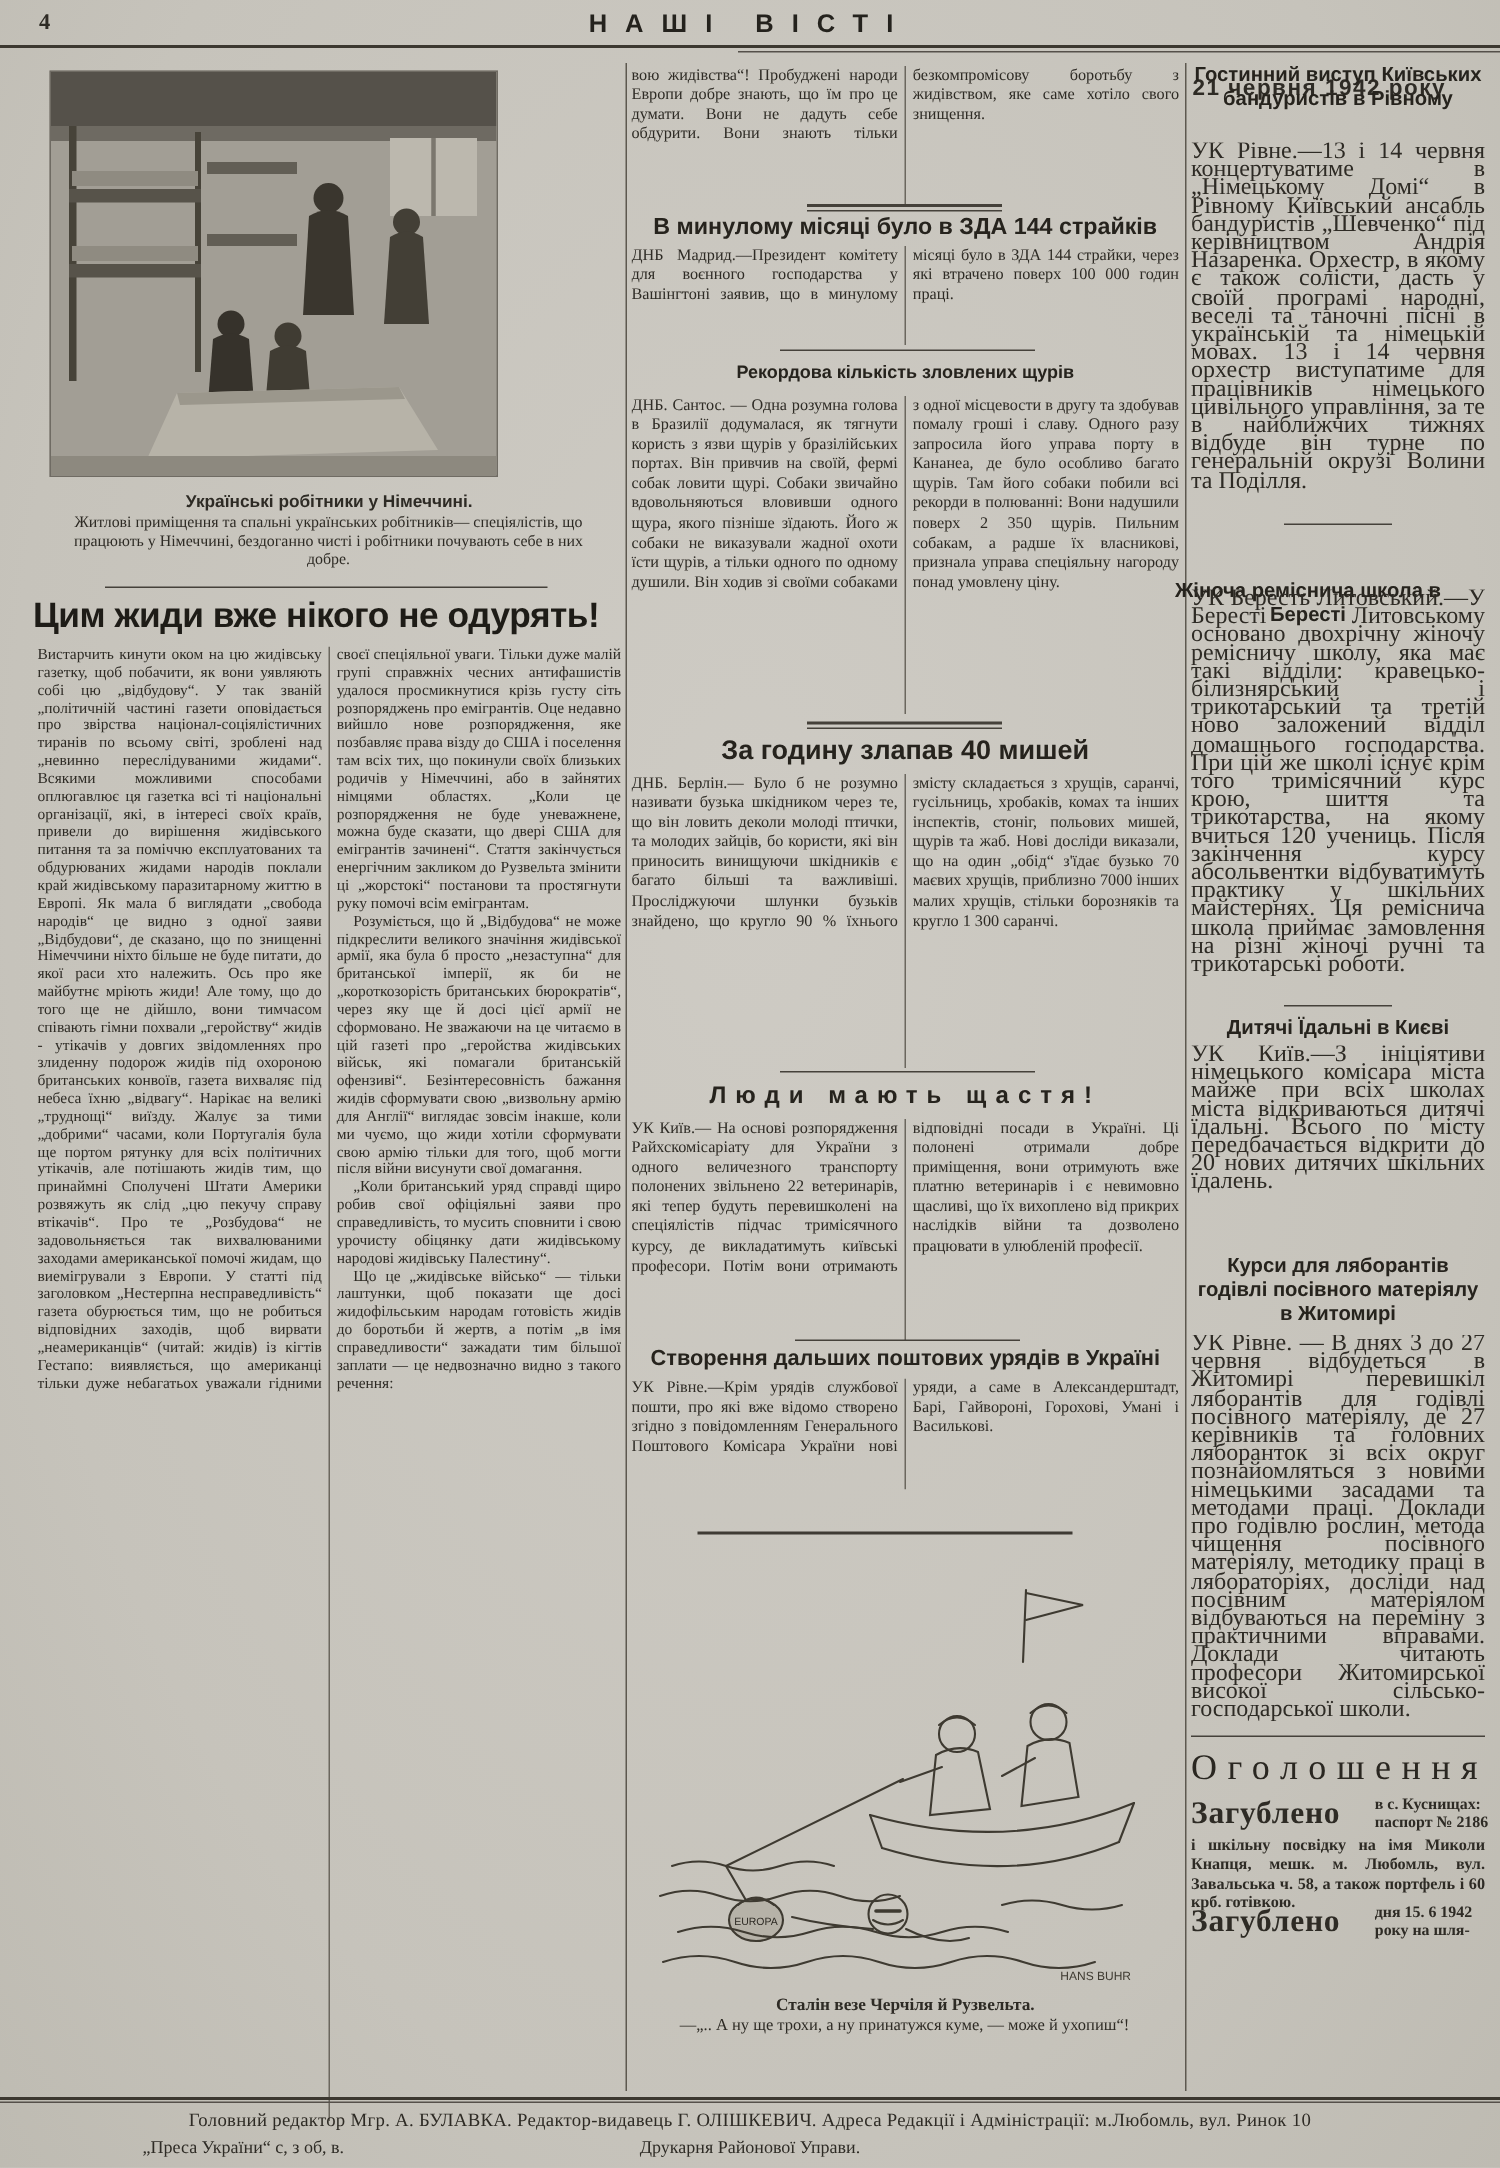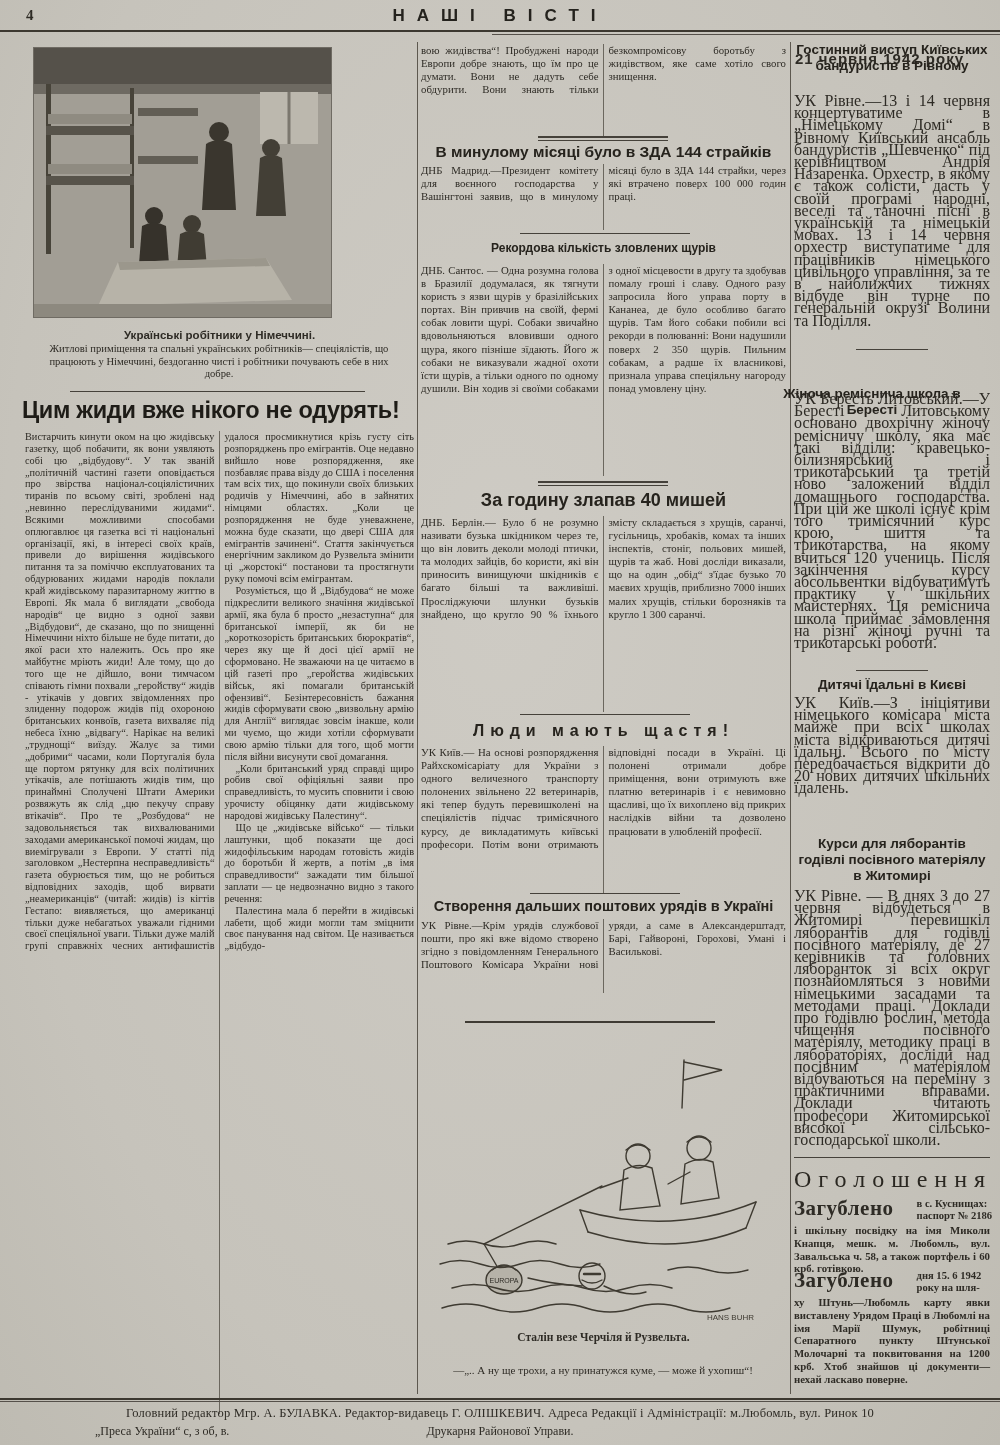--- a/index.html
+++ b/index.html
@@ -55,21 +55,21 @@
   .righttext { font-size:16px; line-height:12.2px; }
   .ann-title { font-size:24px; letter-spacing:7px; text-align:center; color:#2a2721; }
   .ad-head { display:flex; gap:23px; align-items:flex-start; }
   .ad-lead { font-size:21px; font-weight:bold; line-height:21px; letter-spacing:0.5px; }
   .ad-side { font-size:10.6px; line-height:12px; font-weight:bold; padding-top:0; }
   .ad-side div { white-space:nowrap; }
   .ad-body { font-size:10.8px; line-height:12.8px; text-align:justify; margin-top:2px; font-weight:bold; }
 
   
   .cart-cap1 { left:421px; top:1331px; width:365px; text-align:center; font-weight:bold; font-size:11.5px; }
-  .cart-cap2 { left:408px; top:1344px; width:390px; text-align:center; font-size:11px; line-height:12.5px;margin-top:20px; }
+  .cart-cap2 { left:408px; top:1344px; width:390px; text-align:center; font-size:11px; line-height:12.5px; }
 
   
   .foot-rule  { left:0; top:1398px; width:1000px; border-top:2px solid #3c3830; }
   .foot-rule2 { left:0; top:1401px; width:1000px; border-top:1px solid #55504a; }
   .foot1 { left:0; top:1406px; width:1000px; text-align:center; font-size:12.5px; letter-spacing:0.2px; }
   .foot2l { left:95px; top:1424px; font-size:12px; }
   .foot2r { left:0; top:1424px; width:1000px; text-align:center; font-size:12px; }
 </style>
 </head>
 <body>
@@ -121,21 +121,20 @@
 <div class="abs cap-title sans">Українські робітники у Німеччині.</div>
 <div class="abs cap-text">Житлові приміщення та спальні українських робітників— спеціялістів, що працюють у Німеччині, бездоганно чисті і робітники почувають себе в них добре.</div>
 <div class="abs cap-rule"></div>
 
 <div class="abs lead-headline sans">Цим жиди вже нікого не одурять!</div>
 <div class="abs lead-article bodytext cols2">
     <p>Вистарчить кинути оком на цю жидівську газетку, щоб побачити, як вони уявляють собі цю „відбудову“. У так званій „політичній частині газети оповідається про звірства націонал-соціялістичних тиранів по всьому світі, зроблені над „невинно переслідуваними жидами“. Всякими можливими способами оплюгавлює ця газетка всі ті національні організації, які, в інтересі своїх країв, привели до вирішення жидівського питання та за поміччю експлуатованих та обдурюваних жидами народів поклали край жидівському паразитарному життю в Европі. Як мала б виглядати „свобода народів“ це видно з одної заяви „Відбудови“, де сказано, що по знищенні Німеччини ніхто більше не буде питати, до якої раси хто належить. Ось про яке майбутнє мріють жиди! Але тому, що до того ще не дійшло, вони тимчасом співають гімни похвали „геройству“ жидів - утікачів у довгих звідомленнях про злиденну подорож жидів під охороною британських конвоїв, газета вихваляє під небеса їхню „відвагу“. Нарікає на великі „труднощі“ виїзду. Жалує за тими „добрими“ часами, коли Португалія була ще портом рятунку для всіх політичних утікачів, але потішають жидів тим, що принаймні Сполучені Штати Америки розвяжуть як слід „цю пекучу справу втікачів“. Про те „Розбудова“ не задовольняється так вихвалюваними заходами американської помочі жидам, що виемігрували з Европи. У статті під заголовком „Нестерпна несправедливість“ газета обурюється тим, що не робиться відповідних заходів, щоб вирвати „неамериканців“ (читай: жидів) із кігтів Гестапо: виявляється, що американці тільки дуже небагатьох уважали гідними своєї спеціяльної уваги. Тільки дуже малій групі справжніх чесних антифашистів удалося просмикнутися крізь густу сіть розпоряджень про емігрантів. Оце недавно вийшло нове розпорядження, яке позбавляє права візду до США і поселення там всіх тих, що покинули своїх близьких родичів у Німеччині, або в зайнятих німцями областях. „Коли це розпорядження не буде уневажнене, можна буде сказати, що двері США для емігрантів зачинені“. Стаття закінчується енергічним закликом до Рузвельта змінити ці „жорстокі“ постанови та простягнути руку помочі всім емігрантам.</p>
     <p>Розуміється, що й „Відбудова“ не може підкреслити великого значіння жидівської армії, яка була б просто „незаступна“ для британської імперії, як би не „короткозорість британських бюрократів“, через яку ще й досі цієї армії не сформовано. Не зважаючи на це читаємо в цій газеті про „геройства жидівських військ, які помагали британській офензиві“. Безінтересовність бажання жидів сформувати свою „визвольну армію для Англії“ виглядає зовсім інакше, коли ми чуємо, що жиди хотіли сформувати свою армію тільки для того, щоб могти після війни висунути свої домагання.</p>
     <p>„Коли британський уряд справді щиро робив свої офіціяльні заяви про справедливість, то мусить сповнити і свою урочисту обіцянку дати жидівському народові жидівську Палестину“.</p>
     <p>Що це „жидівське військо“ — тільки лаштунки, щоб показати ще досі жидофільським народам готовість жидів до боротьби й жертв, а потім „в імя справедливости“ зажадати тим більшої заплати — це недвозначно видно з такого речення:</p>
-    <p>Палестина мала б перейти в жидівські лабети, щоб жиди могли там зміцнити своє панування над світом. Це називається „відбудо-</p>
   </div>
 
 <div class="abs bodytext cols2 midtext" style="left:421px; top:44px; width:365px; height:92px;">
     <p>вою жидівства“! Пробуджені народи Европи добре знають, що їм про це думати. Вони не дадуть себе обдурити. Вони знають тільки безкомпромісову боротьбу з жидівством, яке саме хотіло свого знищення.</p>
   </div>
 <div class="abs rule-d" style="left:538px; top:136px; width:130px;"></div>
 
 <div class="abs mh" style="left:421px; top:143px; width:365px; font-size:15.5px;">В минулому місяці було в ЗДА 144 страйків</div>
 <div class="abs bodytext cols2 midtext" style="left:421px; top:164px; width:365px; height:66px;">
     <p>ДНБ Мадрид.—Президент комітету для воєнного господарства у Вашінгтоні заявив, що в минулому місяці було в ЗДА 144 страйки, через які втрачено поверх 100 000 годин праці.</p>
@@ -248,20 +247,19 @@
 </div>
 
 <div class="abs" style="left:794px; top:1270px; width:196px;">
   <div class="ad-head">
     <span class="ad-lead">Загублено</span>
     <span class="ad-side">
       <div>дня 15. 6 1942</div>
       <div>року на шля-</div>
     </span>
   </div>
-  <div class="ad-body">ху Штунь—Любомль карту явки виставлену Урядом Праці в Любомлі на імя Марії Шумук, робітниці Сепаратного пункту Штунської Молочарні та поквитовання на 1200 крб. Хтоб знайшов ці документи—нехай ласкаво поверне.</div>
 </div>
 
 <div class="abs foot-rule"></div>
 <div class="abs foot-rule2"></div>
 <div class="abs foot1">Головний редактор Мгр. А. БУЛАВКА. Редактор-видавець Г. ОЛІШКЕВИЧ. Адреса Редакції і Адміністрації: м.Любомль, вул. Ринок 10</div>
 <div class="abs foot2l">„Преса України“ с, з об, в.</div>
 <div class="abs foot2r">Друкарня Районової Управи.</div>
 
 </body></html>

